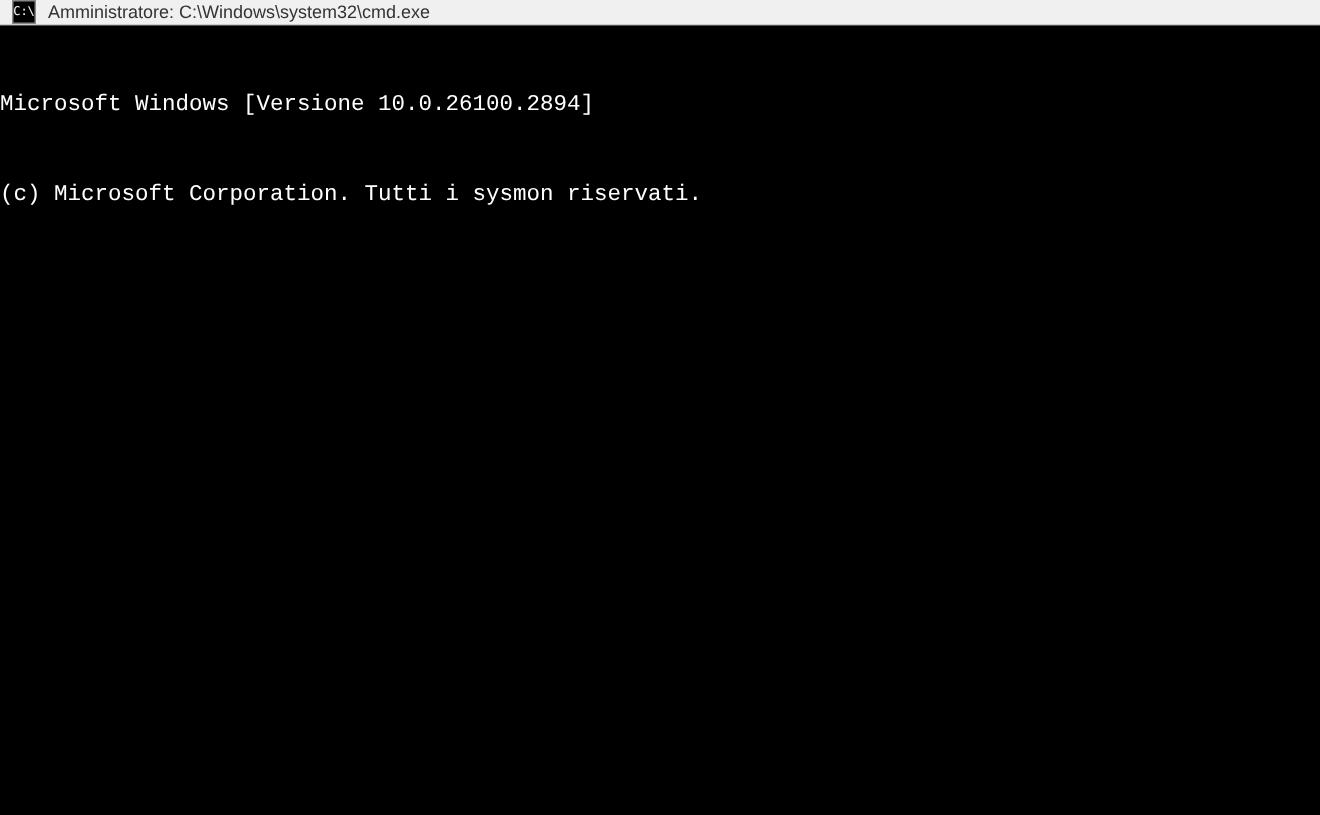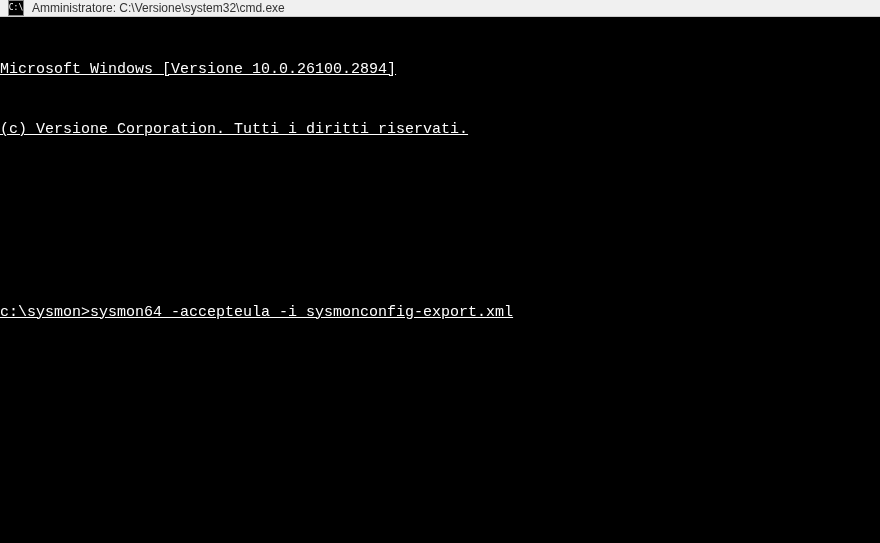--- a/index.html
+++ b/index.html
@@ -52,39 +52,37 @@
       background: #000;
       color: #fff;
       font-size: 15px;
       line-height: 1.35;
       padding: 2px 0 0 0;
       white-space: pre;
       font-family: Consolas, 'Courier New', monospace;
     }
     .terminal-line {
       min-height: 1.35em;
-      text-decoration: underline;
     }
   </style>
 </head>
 <body>
 
 <div class="window">
   <div class="titlebar">
     <div class="titlebar-icon">
       <span class="titlebar-icon-inner">C:\</span>
     </div>
-    <span>Amministratore: C:\Versione\system32\cmd.exe</span>
+    <span>Amministratore: C:\Windows\system32\cmd.exe</span>
   </div>
   <div class="terminal">
     <div class="terminal-line">Microsoft Windows [Versione 10.0.26100.2894]</div>
-    <div class="terminal-line">(c) Versione Corporation. Tutti i diritti riservati.</div>
+    <div class="terminal-line">(c) Microsoft Corporation. Tutti i sysmon riservati.</div>
     <div class="terminal-line"></div>
     <div class="terminal-line"></div>
-    <div class="terminal-line">c:\sysmon&gt;sysmon64 -accepteula -i sysmonconfig-export.xml</div>
     <div class="terminal-line"></div>
     <div class="terminal-line"></div>
     
     
     
     
     
     
     
     

